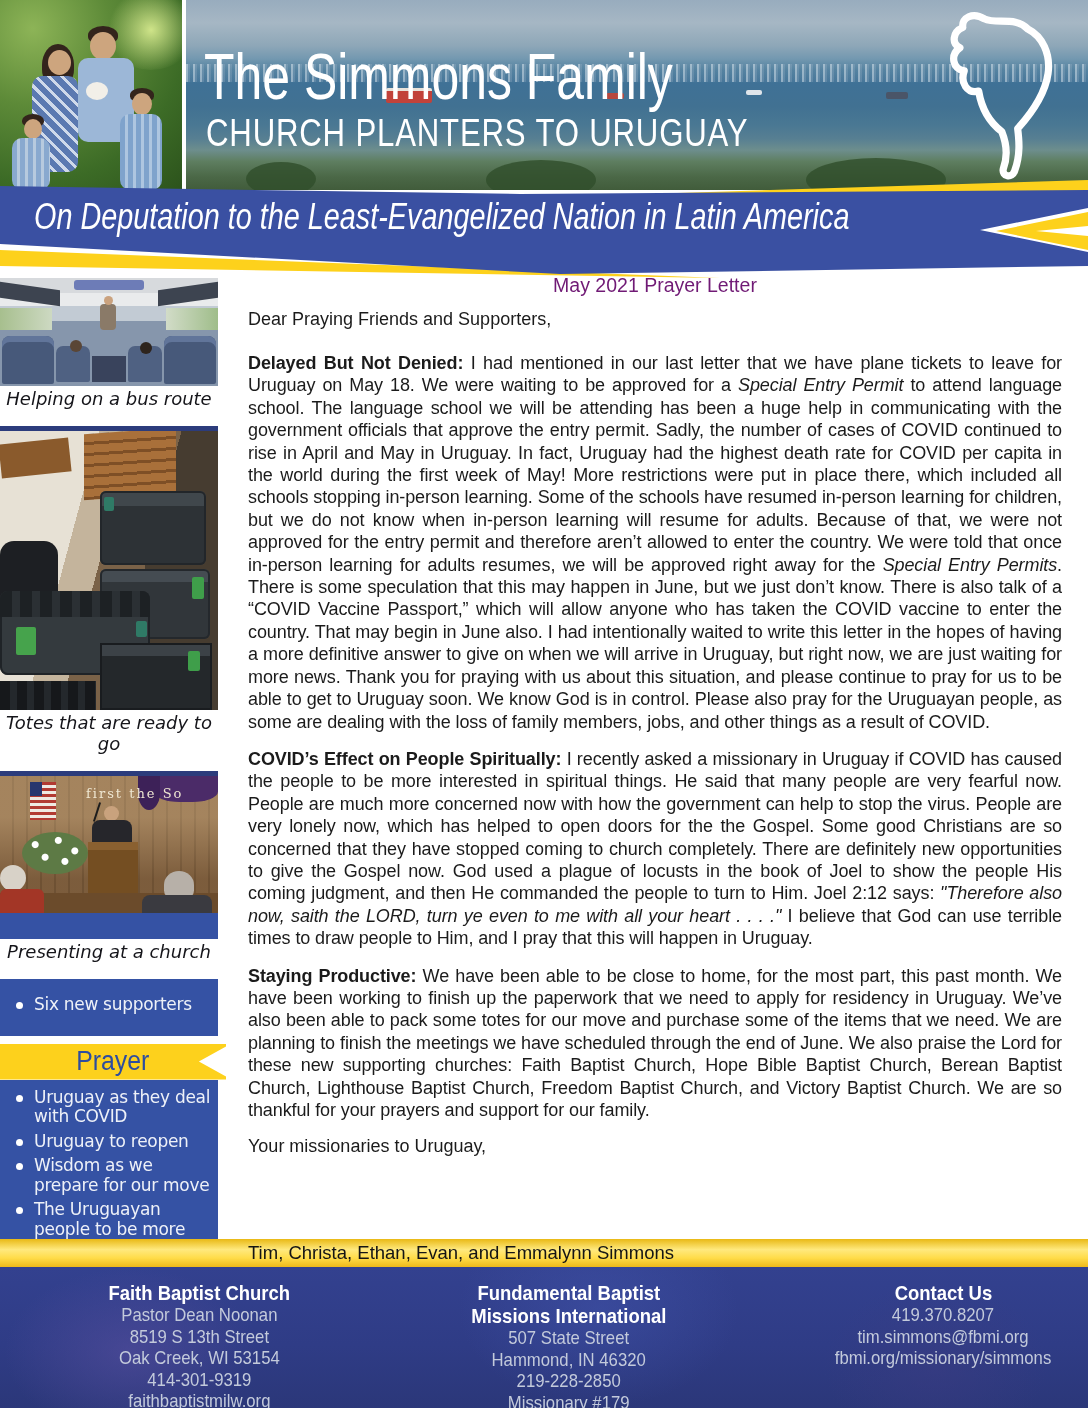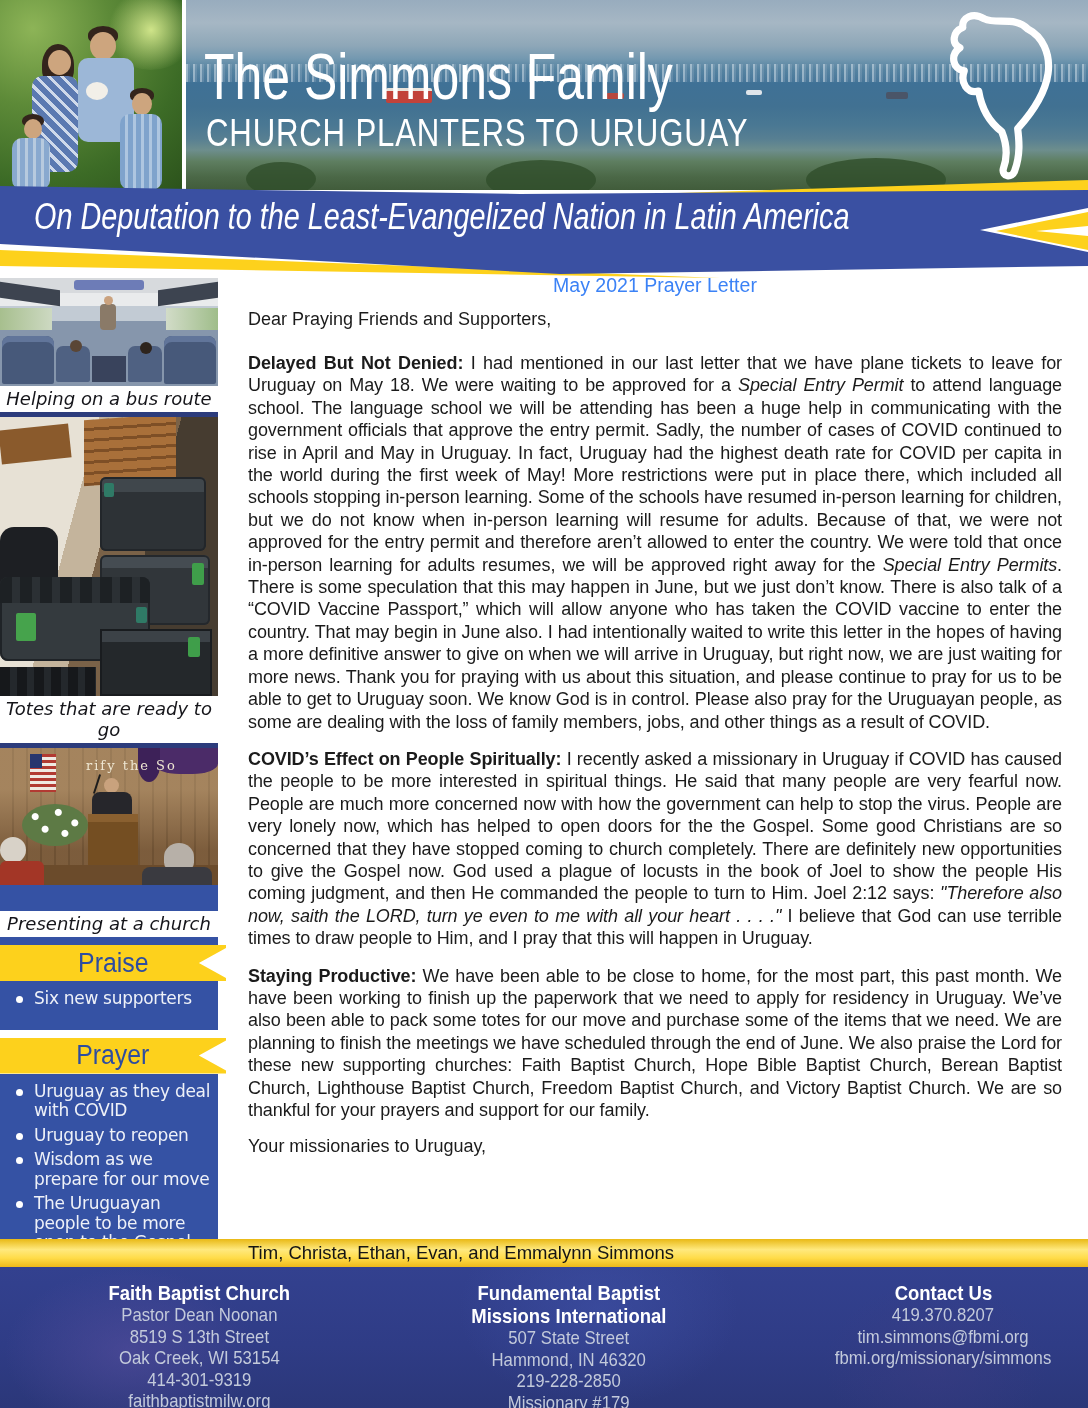--- a/index.html
+++ b/index.html
@@ -33,40 +33,40 @@
   
   .ribbon-wrap{position:absolute;top:178px;left:0;width:1088px;height:100px;}
   .ribbon-text{position:absolute;left:34px;top:196px;color:#fff;font-size:36px;font-style:italic;
     white-space:nowrap;transform:scaleX(.80);transform-origin:left top;}
 
   
   .sidebar{position:absolute;top:278px;left:0;width:218px;}
   .photo{position:relative;width:218px;overflow:hidden;background:#53617c;}
   .caption{width:218px;background:#fff;border-bottom:5px solid #2c3c7c;
     font-family:"DejaVu Sans",sans-serif;font-style:italic;font-size:18px;color:#15151a;
-    text-align:center;padding:2px 0 3px 0;box-sizing:border-box;}
+    text-align:center;padding:2px 0 17px 0;box-sizing:border-box;}
   .caption.noborder{border-bottom:none;}
   .bluefill{width:218px;background:#3552a4;}
   .banner{position:relative;width:226px;height:36px;background:#fdd11c;
     clip-path:polygon(0 0,100% 0,100% 8%,88% 50%,100% 92%,100% 100%,0 100%);
     display:flex;align-items:center;justify-content:center;}
   .banner span{color:#2d4da0;font-size:27px;font-weight:500;transform:scaleX(.92);}
   .side-list{width:218px;background:#3552a4;margin:0;box-sizing:border-box;
     padding:8px 0 10px 34px;list-style:none;}
   .side-list li{position:relative;color:#eef1f8;font-family:"DejaVu Sans",sans-serif;
     font-size:17px;line-height:19.5px;margin:0 0 5px 0;letter-spacing:-.3px;}
   .side-list li::before{content:"";position:absolute;left:-18px;top:7px;width:7px;height:7px;
     border-radius:50%;background:#fff;}
 
   
   .art{position:absolute;}
 
   
   .main{position:absolute;left:248px;top:274px;width:814px;color:#1b1b1b;}
-  .letter-title{text-align:center;font-size:19.5px;margin:0 0 12px 0;color:#3b82f6;}
+  .letter-title{text-align:center;font-size:19.5px;margin:0 0 12px 0;color:#701a75;}
   .salutation{font-size:18px;margin:0 0 22px 0;}
   .para{font-size:18px;line-height:22.4px;text-align:justify;margin:8px 0 15px 0;letter-spacing:-.1px;}
   .para .b{font-weight:bold;}
   .para .i{font-style:italic;}
   .closing{font-size:18px;margin:6px 0 0 0;}
 
   
   .sig-band{position:absolute;top:1239px;left:0;width:1088px;height:28px;
     background:linear-gradient(180deg,#e9b915 0%,#ffe97e 38%,#ffdc49 68%,#edb91a 100%);
     display:flex;align-items:center;}
@@ -179,44 +179,41 @@
       <div class="art" style="left:100px;top:212px;width:112px;height:67px;background:linear-gradient(180deg,#3c4247 0 20%,#24282b 20%);box-shadow:inset 0 0 0 2px #191c1f;"></div>
       <div class="art" style="left:188px;top:220px;width:12px;height:20px;background:#3f9e4a;border-radius:2px;"></div>
       <div class="art" style="left:0;top:250px;width:96px;height:29px;background:repeating-linear-gradient(90deg,#16181b 0 10px,#24282c 10px 17px);"></div>
     </div>
     <div class="caption">Totes that are ready to go</div>
 
     <div class="photo" style="height:137px;background:repeating-linear-gradient(90deg,#8a6844 0 12px,#795a39 12px 14px);">
       <div class="art" style="left:0;top:0;width:100%;height:100%;background:linear-gradient(180deg,rgba(214,184,142,.35) 0 30%,rgba(60,40,25,.18) 75%);"></div>
       <div class="art" style="right:0;top:0;width:64px;height:26px;background:#4b2b68;border-radius:0 0 40% 40%;"></div>
       <div class="art" style="right:58px;top:0;width:22px;height:34px;background:#3d2158;border-radius:0 0 50% 50%;"></div>
-      <div class="art" style="left:86px;top:10px;color:#efe7d2;font-size:13px;letter-spacing:2px;font-family:'DejaVu Serif',serif;">rify the So</div>
+      <div class="art" style="left:86px;top:10px;color:#efe7d2;font-size:13px;letter-spacing:2px;font-family:'DejaVu Serif',serif;">first the So</div>
       <div class="art" style="left:30px;top:6px;width:26px;height:38px;background:repeating-linear-gradient(180deg,#b23a32 0 3px,#efe9e2 3px 6px);"></div>
       <div class="art" style="left:30px;top:6px;width:12px;height:14px;background:#28366e;"></div>
       <div class="art" style="left:104px;top:30px;width:15px;height:15px;border-radius:50%;background:#c9a27d;"></div>
       <div class="art" style="left:92px;top:44px;width:40px;height:34px;background:#26262b;border-radius:8px 8px 0 0;"></div>
       <div class="art" style="left:88px;top:66px;width:50px;height:52px;background:linear-gradient(180deg,#8a6030 0 16%,#744e22 16%);"></div>
       <div class="art" style="left:96px;top:26px;width:2px;height:20px;background:#1c1c1c;transform:rotate(18deg);"></div>
       <div class="art" style="left:22px;top:56px;width:66px;height:42px;border-radius:50%;
         background:radial-gradient(circle at 20% 30%,#fff 3px,transparent 4px),radial-gradient(circle at 55% 20%,#fff 3px,transparent 4px),
         radial-gradient(circle at 80% 45%,#fff 3px,transparent 4px),radial-gradient(circle at 35% 60%,#fff 3px,transparent 4px),
         radial-gradient(circle at 65% 70%,#fff 3px,transparent 4px),#5d7a45;"></div>
       <div class="art" style="left:0;bottom:0;width:100%;height:20px;background:#6b4b2b;"></div>
       <div class="art" style="right:24px;bottom:14px;width:30px;height:28px;border-radius:50% 50% 30% 30%;background:#b7b0a8;"></div>
       <div class="art" style="right:6px;bottom:0;width:70px;height:18px;background:#3a3a40;border-radius:8px 8px 0 0;"></div>
       <div class="art" style="left:0;bottom:22px;width:26px;height:26px;border-radius:50%;background:#d8d2c8;"></div>
       <div class="art" style="left:0;bottom:0;width:44px;height:24px;background:#a33626;border-radius:6px 6px 0 0;"></div>
     </div>
     <div class="bluefill" style="height:26px;"></div>
     <div class="caption noborder">Presenting at a church</div>
     <div class="bluefill" style="height:8px;"></div>
 
-    <div class="banner">
-      <span>Praise</span>
-    </div>
     <ul class="side-list" style="padding-bottom:16px;">
       <li>Six new supporters</li>
     </ul>
     <div style="height:8px;background:#fff;width:218px;"></div>
 
     <div class="banner">
       <span>Prayer</span>
     </div>
     <ul class="side-list" style="padding-bottom:14px;">
       <li>Uruguay as they deal with COVID</li>

